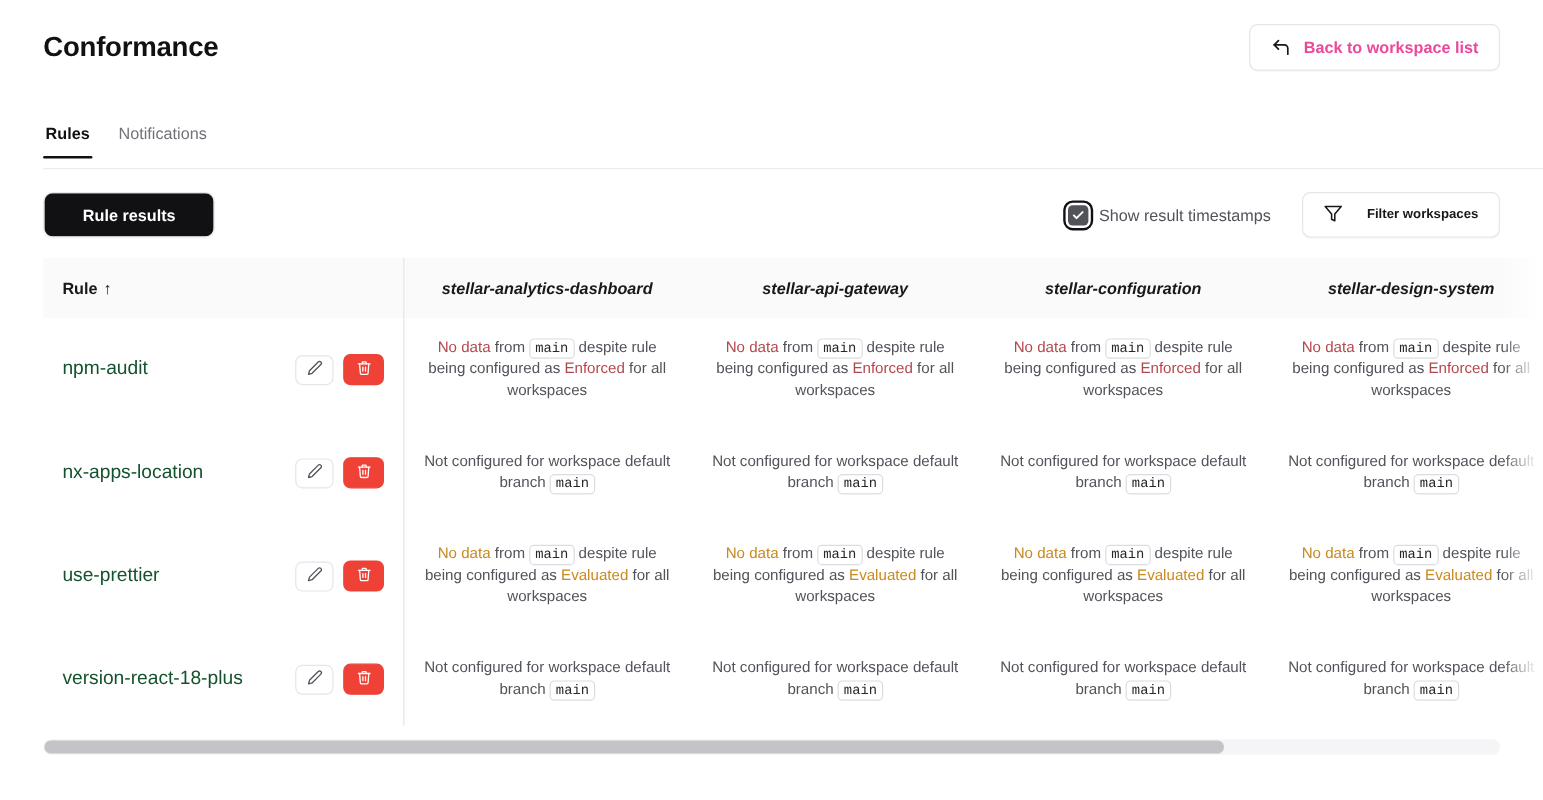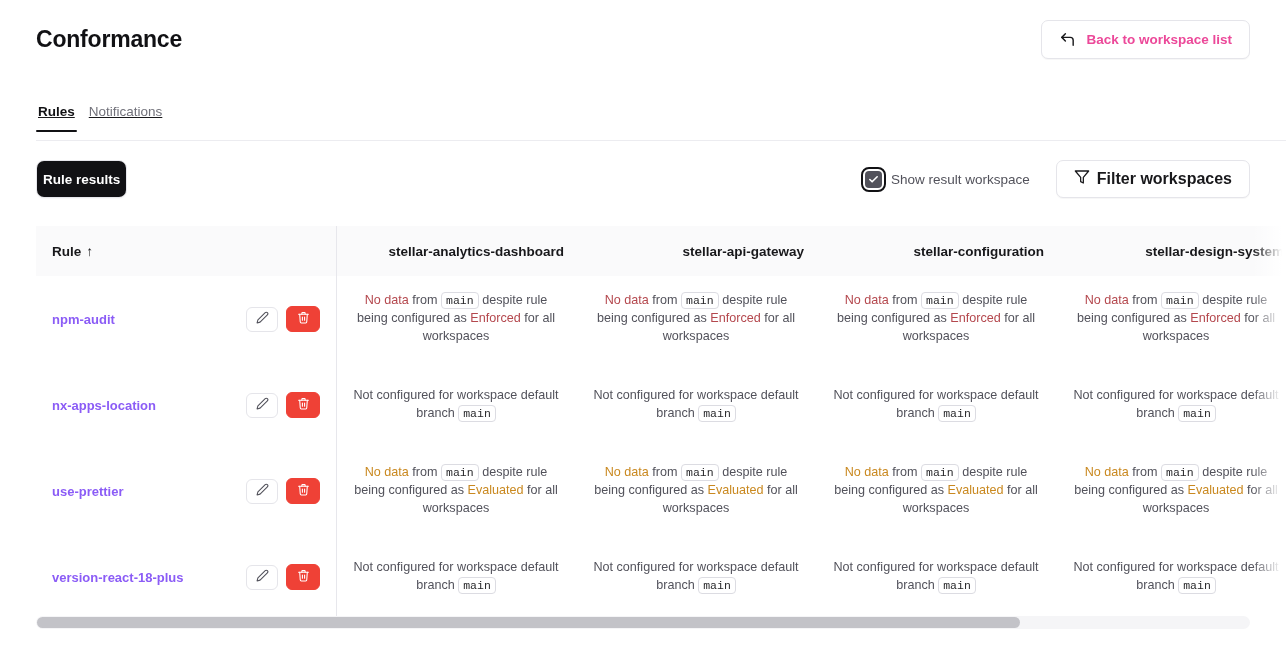--- a/index.html
+++ b/index.html
@@ -48,23 +48,22 @@
   }
   .back-btn .ico { display: inline-flex; align-items: center; }
 
   
   .tabbar {
     position: absolute;
     top: 104px; left: 36px; right: 0;
     height: 37px;
     display: flex;
     align-items: flex-start;
-    gap: 10px;
+    gap: 20px;
     border-bottom: 1px solid #ececf0;
-    text-decoration: underline;
   }
   .tab {
     position: relative;
     padding: 0 2px 12px 2px;
     font-size: 13.5px;
     color: #71717a;
     cursor: pointer;
     background: none;
     border: none;
     font-family: inherit;
@@ -90,21 +89,21 @@
   .segmented {
     display: inline-flex;
     border: 1px solid #e7e7ec;
     border-radius: 8px;
     overflow: hidden;
     background: #ffffff;
     box-shadow: 0 1px 1px rgba(16,16,20,.03);
   }
   .seg-btn {
     height: 36px;
-    padding: 0 6px;
+    padding: 0 32px;
     font-size: 13.5px;
     font-family: inherit;
     border: none;
     background: #ffffff;
     color: #3f3f46;
     cursor: pointer;
     white-space: nowrap;
   }
   .seg-btn.active { background: #111114; color: #ffffff; font-weight: 700; }
 
@@ -130,38 +129,38 @@
     justify-content: center;
     outline: 2px solid #111114;
     outline-offset: 2px;
     flex: none;
   }
   .check-label { font-size: 13.5px; color: #52525b; }
 
   .filter-btn {
     display: inline-flex;
     align-items: center;
-    gap: 7px;
+    gap: 20px;
     height: 38px;
     padding: 16px 17px;
     background: #ffffff;
     border: 1px solid #e5e5ea;
     border-radius: 7px;
-    font-size: 16px;
+    font-size: 11px;
     font-weight: 700;
     color: #18181b;
     cursor: pointer;
     font-family: inherit;
     box-shadow: 0 1px 1px rgba(16,16,20,.035);
   }
 
   
   .table-area {
     position: absolute;
-    top: 226px; left: 36px;
+    top: 215px; left: 36px;
     width: 1250px;
     height: 390px;
     overflow: hidden;
   }
   .grid {
     position: relative;
     width: 1546px;
   }
   .grid-head {
     display: flex;
@@ -185,33 +184,33 @@
   .grid-head .col-rule { background: #fafafb; }
   .col-ws {
     width: 240px;
     flex: none;
     display: flex;
     align-items: center;
     justify-content: center;
     padding: 14px 12px;
     text-align: center;
   }
-  .grid-head .col-ws { justify-content: flex-end; padding: 0 12px; }
+  .grid-head .col-ws { justify-content: center; padding: 0 12px; font-style: italic; }
 
   .th {
     font-size: 13.5px;
     font-weight: 700;
     color: #18181b;
   }
   .th-sort { margin-left: 5px; font-weight: 400; }
 
   .rule-name {
-    font-size: 13px;
-    font-weight: 700;
-    color: #8b5cf6;
+    font-size: 16px;
+    font-weight: 400;
+    color: #14532d;
   }
   .row-actions {
     margin-left: auto;
     display: flex;
     align-items: center;
     gap: 8px;
   }
   .icon-btn {
     width: 32px; height: 25px;
     border-radius: 6px;
@@ -315,21 +314,21 @@
       <button class="seg-btn active">Rule results</button>
     </div>
 
     <div class="controls-right">
       <label class="check-wrap">
         <span class="cbox">
           <svg width="11" height="11" viewBox="0 0 24 24" fill="none" stroke="#ffffff" stroke-width="3.5" stroke-linecap="round" stroke-linejoin="round">
             <polyline points="20 6 9 17 4 12"></polyline>
           </svg>
         </span>
-        <span class="check-label">Show result workspace</span>
+        <span class="check-label">Show result timestamps</span>
       </label>
 
       <button class="filter-btn">
         <span>
           <svg width="16" height="16" viewBox="0 0 24 24" fill="none" stroke="#18181b" stroke-width="1.9" stroke-linecap="round" stroke-linejoin="round">
             <polygon points="22 3 2 3 10 12.46 10 19 14 21 14 12.46 22 3"></polygon>
           </svg>
         </span>
         <span>Filter workspaces</span>
       </button>

